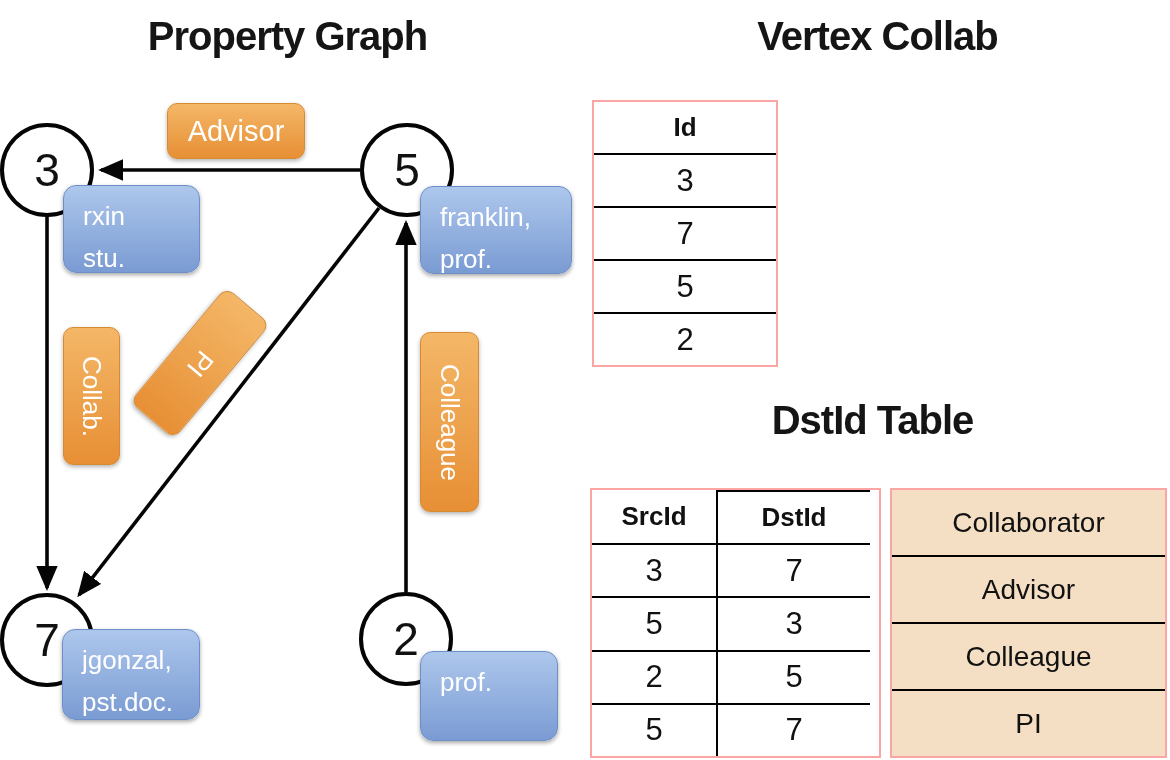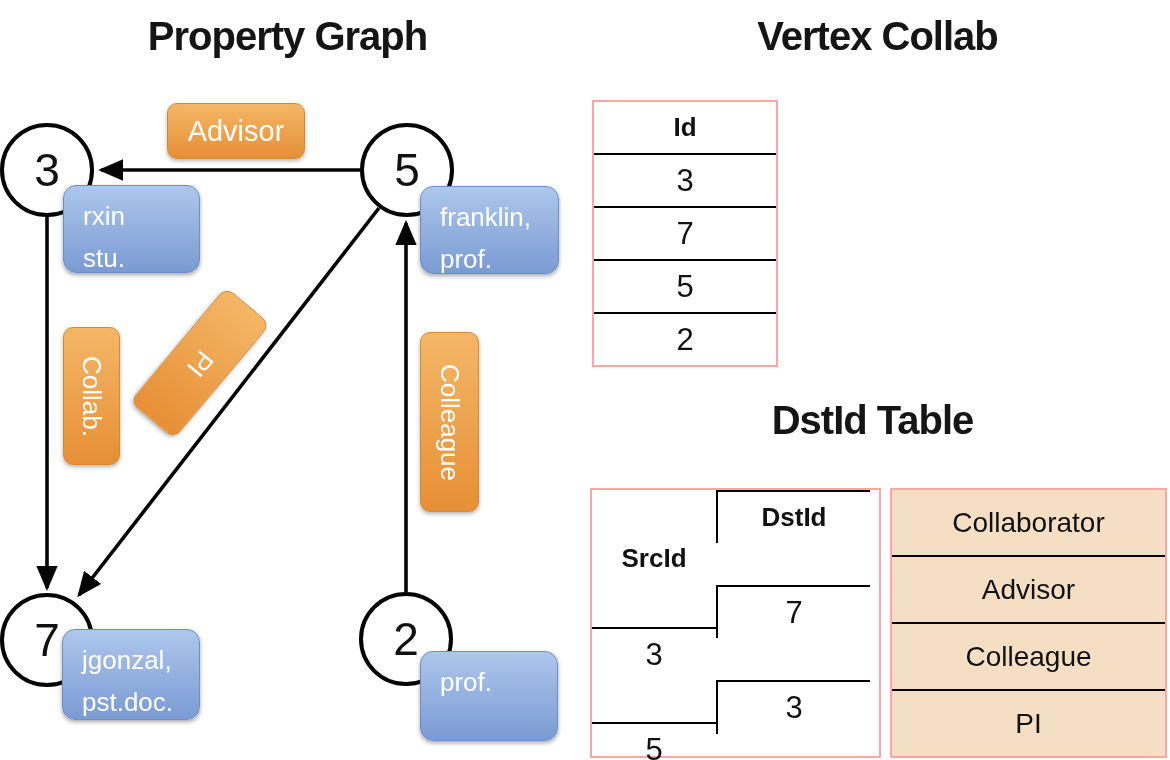--- a/index.html
+++ b/index.html
@@ -21,21 +21,21 @@
   #v3{left:0;top:123px;}
   #v5{left:360px;top:123px;}
   #v7{left:0;top:593px;}
   #v2{left:359px;top:592px;}
 
   .prop-box{position:absolute;border-radius:13px;
             background:linear-gradient(180deg,var(--vertex-label-blue-light) 0%,var(--vertex-label-blue-dark) 100%);
             border:1.5px solid #6d8fc7;box-shadow:0 2px 4px rgba(0,0,0,.35);
             color:#fff;font-size:26px;line-height:1.6;padding:10px 0 13px 19px;box-sizing:border-box;}
   #box-rxin{left:63px;top:185px;width:137px;height:88px;}
-  #box-franklin{left:420px;top:186px;width:139px;height:88px;}
+  #box-franklin{left:420px;top:186px;width:152px;height:88px;}
   #box-jgonzal{left:62px;top:629px;width:138px;height:91px;}
   #box-istoica{left:420px;top:651px;width:138px;height:90px;}
 
   .edge-label{position:absolute;border-radius:10px;
               background:linear-gradient(180deg,var(--edge-label-orange-light) 0%,var(--edge-label-orange-dark) 100%);
               border:1px solid #d68b33;box-shadow:0 2px 4px rgba(0,0,0,.3);
               color:#fff;display:flex;align-items:center;justify-content:center;}
   #lbl-advisor{left:167px;top:103px;width:136px;height:54px;font-size:29px;}
   #lbl-collab{left:63px;top:327px;width:55px;height:136px;font-size:26px;}
   #lbl-pi{left:171px;top:288px;width:56px;height:148px;font-size:26px;transform:rotate(40deg);}
@@ -45,21 +45,21 @@
   
   .col-table{position:absolute;border:2px solid #fca5a5;box-sizing:border-box;
              display:flex;flex-direction:column;background:#fff;}
   .col-table .cell{flex:1;display:flex;align-items:center;justify-content:center;
                    border-top:2.5px solid #000;font-size:28px;white-space:nowrap;}
   .col-table .cell:first-child{border-top:none;}
   .col-table .cell.hdr{font-weight:bold;font-size:26px;}
   .col-table .cell.num{font-size:31px;}
   .two-col{flex-direction:row;flex-wrap:wrap;}
   .two-col .cell{flex:none;display:flex;box-sizing:border-box;height:20%;}
-  .two-col .c0{width:124px;margin-top:42px;}
+  .two-col .c0{width:124px;}
   .two-col .c1{width:calc(100% - 133px);border-left:2.5px solid #000;}
 
   #vt-id{left:592px;top:100px;width:186px;height:267px;}
   #vt-prop{left:786px;top:100px;width:380px;height:267px;background:var(--vertex-table-fill);}
   #et-ids{left:590px;top:488px;width:291px;height:270px;}
   #et-prop{left:890px;top:488px;width:277px;height:270px;background:var(--edge-table-fill);}
 </style>
 </head>
 <body>
 

